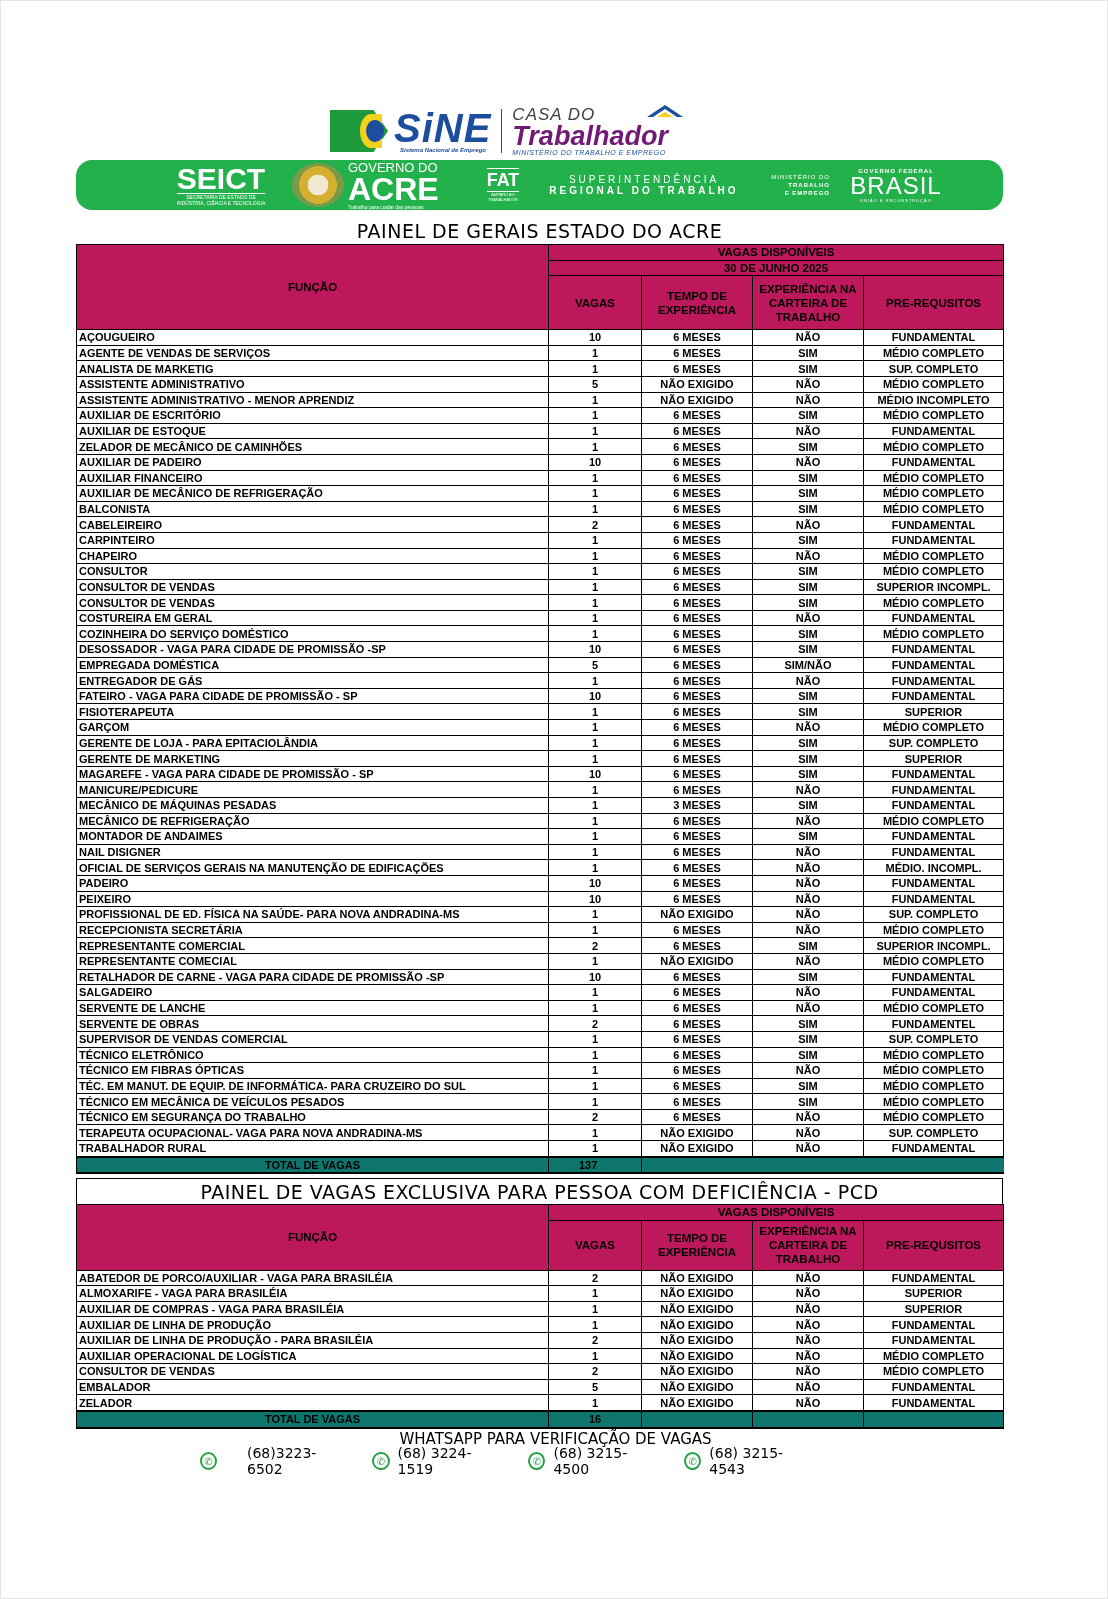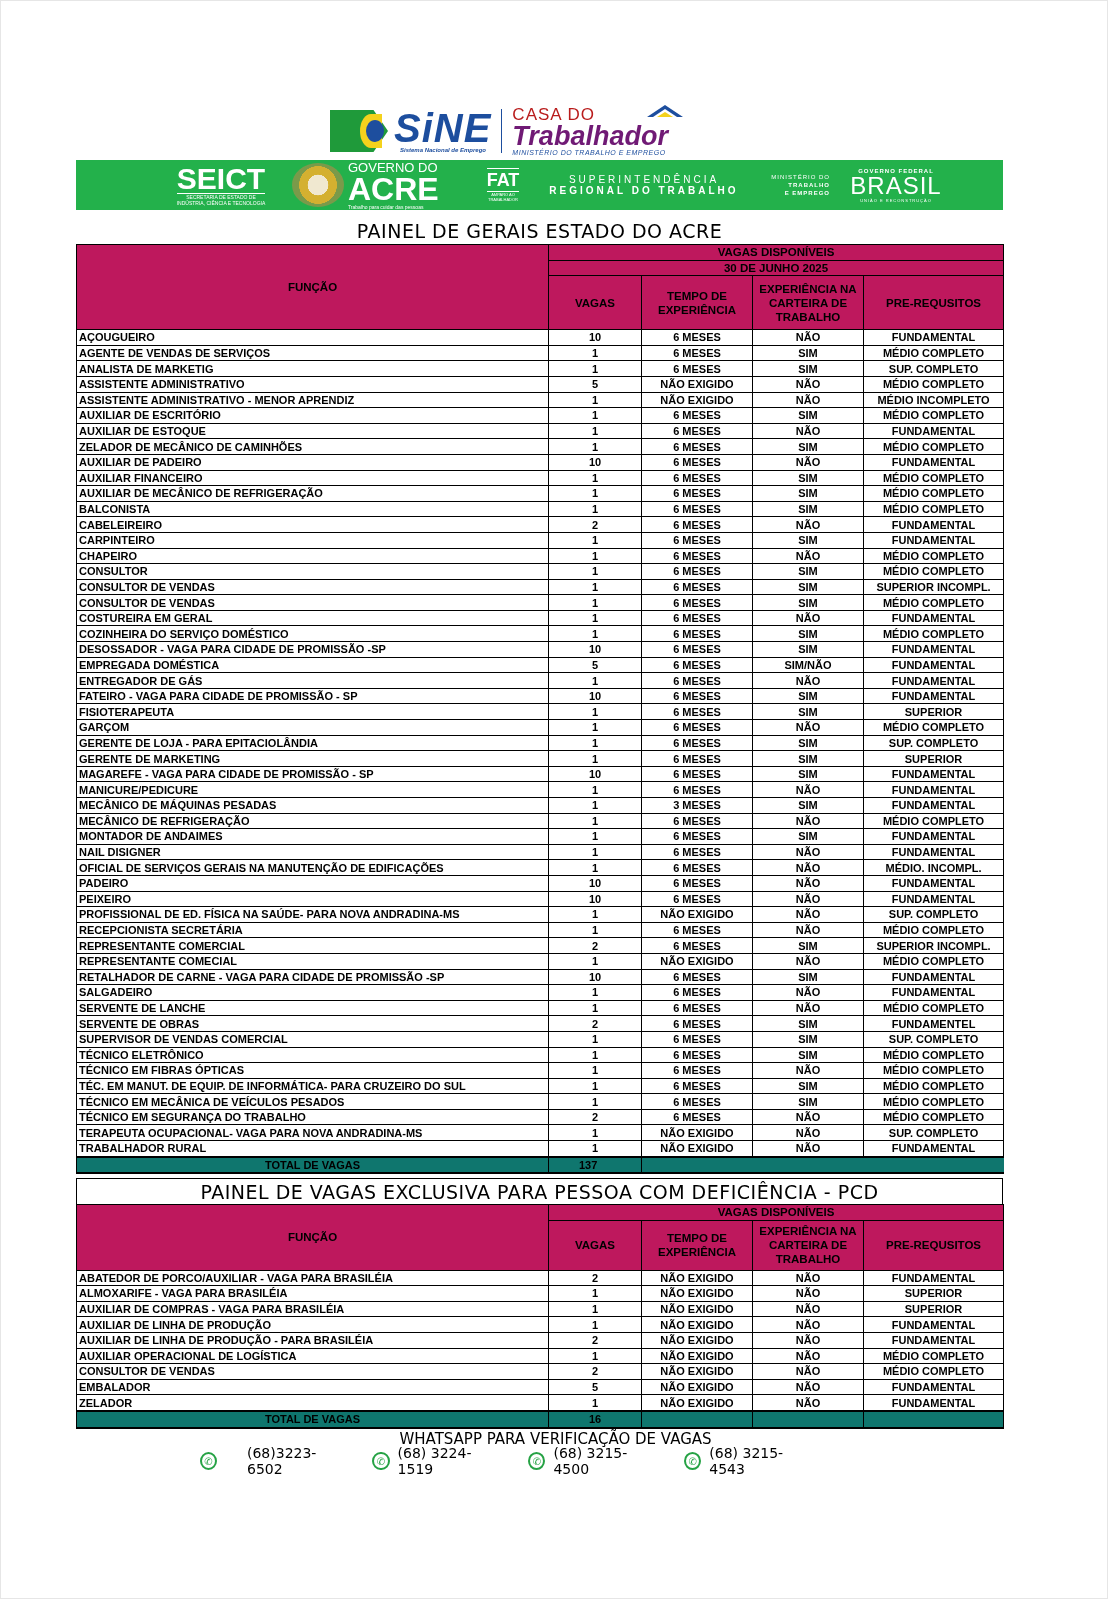--- a/index.html
+++ b/index.html
@@ -10,26 +10,26 @@
   .logo-top { position: absolute; left: 330px; top: 103px; width: 400px; height: 56px; display: flex; align-items: center; }
   .sine-flag { width: 58px; height: 42px; position: relative; }
   .sine-flag .g { position: absolute; left: 0; top: 0; width: 58px; height: 42px; background: #1f9a3a; clip-path: polygon(0 0, 75% 0, 100% 50%, 75% 100%, 0 100%); }
   .sine-flag .y { position: absolute; left: 30px; top: 4px; width: 22px; height: 34px; background: #f4d21c; border-radius: 50% 0 0 50%; }
   .sine-flag .b { position: absolute; left: 36px; top: 10px; width: 18px; height: 22px; background: #1d4e9e; border-radius: 50%; }
   .sine-text { margin-left: 6px; display: flex; flex-direction: column; }
   .sine-word { font-size: 40px; font-weight: bold; font-style: italic; color: #1d4e9e; line-height: 38px; letter-spacing: 1px; }
   .sine-sub { font-size: 6px; color: #1d4e9e; font-style: italic; font-weight: bold; margin-left: 6px; }
   .sep-v { width: 1px; height: 44px; background: #1d4e9e; margin: 0 10px; }
   .casa { display: flex; flex-direction: column; }
-  .casa-do { font-size: 17px; color: #b91c1c; line-height: 16px; letter-spacing: 1px; }
+  .casa-do { font-size: 17px; font-style: italic; color: #404040; line-height: 16px; letter-spacing: 1px; }
   .casa-trab { font-size: 27px; font-weight: bold; font-style: italic; color: #701a75; line-height: 26px; }
   .casa-min { font-size: 7px; font-style: italic; color: #1d4e9e; letter-spacing: 0.5px; }
   .roof { position: absolute; left: 645px; top: 103px; width: 40px; height: 16px; }
 
-  .green-bar { position: absolute; left: 76px; top: 160px; width: 927px; height: 50px; background: #23b14b; color: #fff; }
+  .green-bar { position: absolute; left: 76px; top: 160px; width: 927px; height: 50px; background: #23b14b; color: #fff; border-radius: 16px; }
   .gb-item { position: absolute; top: 0; height: 50px; display: flex; flex-direction: column; justify-content: center; align-items: center; }
   .seict-big { font-size: 30px; font-weight: bold; line-height: 28px; border-bottom: 1px solid #fff; }
   .seict-small { font-size: 5px; text-align: center; line-height: 6px; }
   .crest { position: absolute; left: 216px; top: 3px; width: 52px; height: 44px; border-radius: 50%; background: radial-gradient(circle, #f0e8d0 0 30%, #d4b030 31% 55%, #7a9a4a 56% 100%); }
   .gov-do { font-size: 13px; line-height: 13px; }
   .acre-big { font-size: 32px; font-weight: bold; line-height: 30px; }
   .gov-sub { font-size: 5px; }
   .fat-big { font-size: 18px; font-weight: bold; border-top: 1px solid #fff; border-bottom: 1px solid #fff; line-height: 22px; }
   .fat-sub { font-size: 4px; text-align: center; }
   .sup1 { font-size: 10px; letter-spacing: 3px; }

